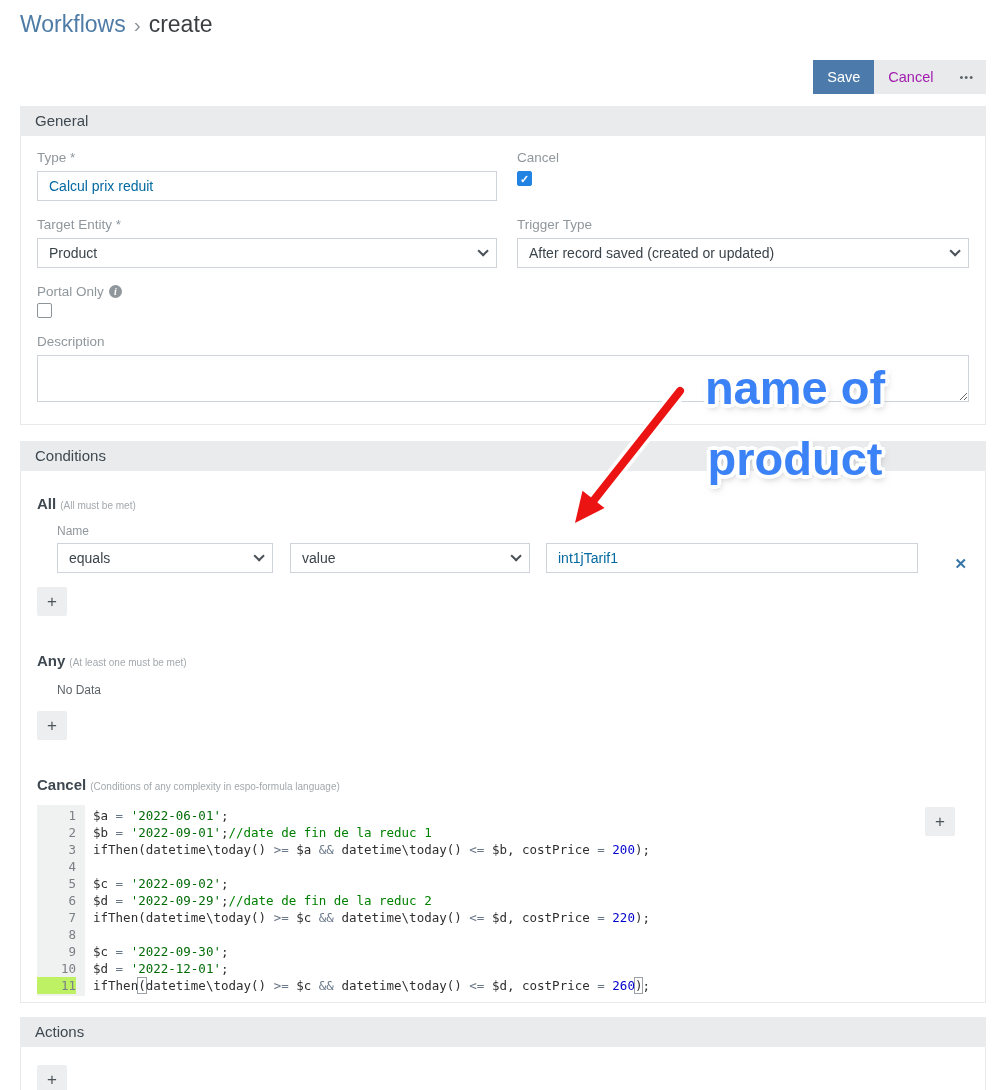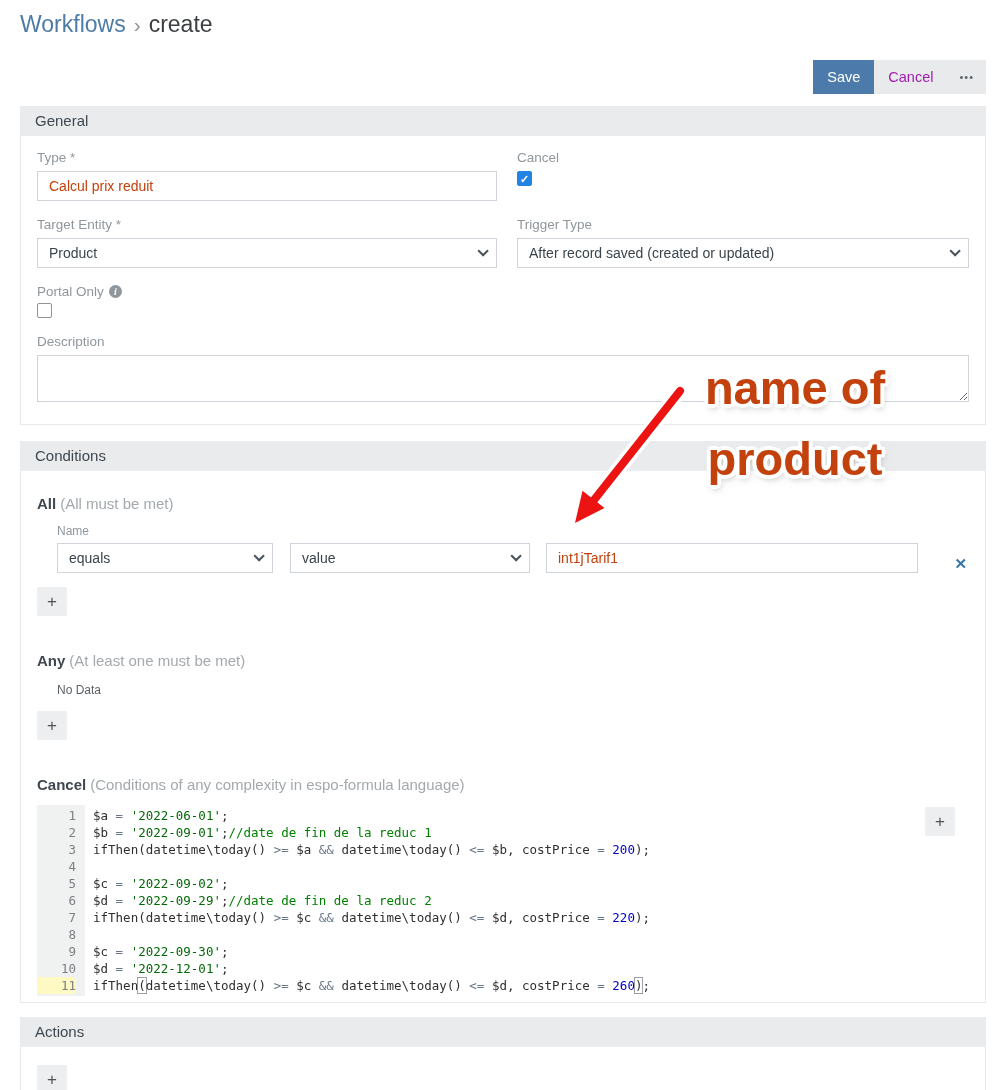--- a/index.html
+++ b/index.html
@@ -31,69 +31,69 @@
   .panel-body {
     background:#fff; border:1px solid #e7e9ea; border-top:none;
     padding:14px 16px 18px 16px; position:relative;
   }
 
   .field-label { font-size:13.5px; color:#90979c; margin-bottom:6px; }
   .grid2 { display:grid; grid-template-columns:460px 1fr; column-gap:20px; row-gap:16px; }
 
   .text-input {
     width:100%; height:30px; border:1px solid #ced4d9; background:#fff;
-    font-family:inherit; font-size:14px; color:#c2410c; padding:0 11px; outline:none;
+    font-family:inherit; font-size:14px; color:#0369a1; padding:0 11px; outline:none;
   }
   textarea.text-input { height:47px; padding-top:5px; resize:vertical; }
 
   .sel {
     width:100%; height:30px; border:1px solid #ced4d9; background:#fff;
     display:flex; align-items:center; padding:0 11px; font-size:14px; color:#3b444b; cursor:pointer;
   }
   .sel .chev { margin-left:auto; width:8px; height:8px; border-right:2px solid #4a5258; border-bottom:2px solid #4a5258; transform:rotate(45deg) translateY(-3px); }
 
   .checkbox { width:15px; height:15px; border:1px solid #8d9599; border-radius:2px; background:#fff; cursor:pointer; }
   .checkbox.checked { background:#2283e2; border-color:#2283e2; color:#fff; font-size:11px; line-height:14px; text-align:center; font-weight:bold; }
   .info-icon { display:inline-block; width:13px; height:13px; border-radius:50%; background:#8f979c; color:#fff; font-size:10px; line-height:13px; text-align:center; font-family:"Liberation Serif",serif; font-weight:bold; font-style:italic; vertical-align:1px; margin-left:5px; }
 
   
   .cond-head { font-size:15px; font-weight:bold; color:#3f4850; margin:10px 0 12px 0; }
-  .cond-head .hint { font-weight:normal; font-size:15px; color:#a3a9ad; margin-left:4px; }
+  .cond-head .hint { font-weight:normal; font-size:10px; color:#a3a9ad; margin-left:4px; }
   .cond-group { padding-left:20px; }
   .cond-row { display:flex; align-items:flex-end; }
   .cond-row .sel.op { width:216px; margin-right:17px; }
   .cond-row .sel.subj { width:240px; margin-right:16px; }
   .cond-row .val { width:372px; }
   .remove-x { margin-left:auto; color:#3876a8; font-size:15px; font-weight:bold; cursor:pointer; line-height:15px; padding:2px; margin-top:-8px; }
   .add-btn {
     width:30px; height:29px; background:#eceef0; border:none; color:#4d5458;
     font-size:17px; line-height:27px; cursor:pointer; margin:14px 0 0 0; border-radius:2px;
   }
   .no-data { font-size:12px; color:#5c6368; padding:2px 0 0 0; }
 
   
   .editor-wrap { position:relative; margin-top:12px; }
   .editor { display:flex; font-family:"DejaVu Sans Mono", monospace; font-size:12.5px; line-height:17px; }
   .gutter { background:#f0f1f1; color:#7a8085; text-align:right; padding:2px 9px 2px 0; min-width:48px; user-select:none; }
   .gutter div { height:17px; }
-  .gutter div.active { background:#fef9c3; }
+  .gutter div.active { background:#bef264; }
   .code { padding:2px 0 2px 8px; white-space:pre; color:#2f2f2f; flex:1; }
   .code div { height:17px; }
   .tk-s { color:#036a07; }
   .tk-c { color:#008000; }
   .tk-n { color:#0000cd; }
   .tk-o { color:#687687; }
   .tk-x { border:1px solid #9aa0a5; margin:0 -1px; }
   .editor-add { position:absolute; top:2px; right:14px; margin:0; }
 
   
   .annotation-layer { position:absolute; left:0; top:0; width:1006px; height:1090px; pointer-events:none; z-index:50; }
   .ann-text {
     position:absolute; left:655px; top:352px; width:280px; text-align:center;
-    font-size:47px; font-weight:bold; color:#c2410c; line-height:71px;
+    font-size:47px; font-weight:bold; color:#3b82f6; line-height:71px;
     text-shadow:
       -3px -3px 0 #fff, 3px -3px 0 #fff, -3px 3px 0 #fff, 3px 3px 0 #fff,
       0 -4px 0 #fff, 0 4px 0 #fff, -4px 0 0 #fff, 4px 0 0 #fff,
       2px 4px 7px rgba(120,120,120,.55);
   }
 </style>
 </head>
 <body>
 
 <div class="content">

